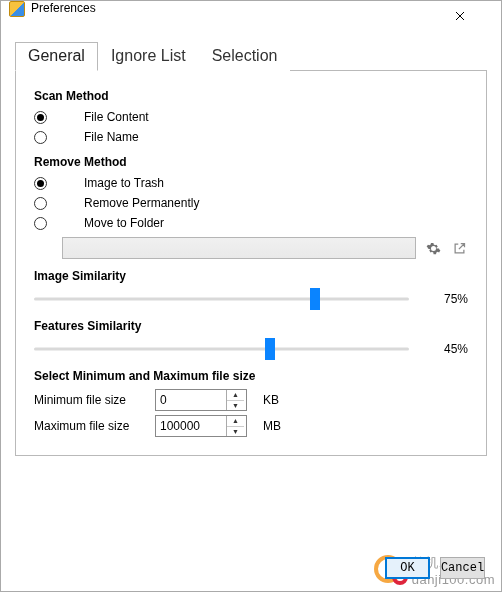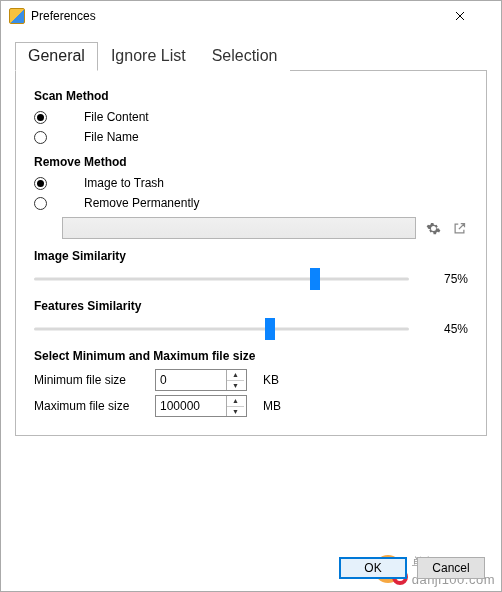--- a/index.html
+++ b/index.html
@@ -6,21 +6,21 @@
   html, body { margin:0; padding:0; }
   body {
     width:502px; height:592px;
     background:#fff;
     font-family:"Segoe UI",Tahoma,Arial,sans-serif;
     font-size:12px; color:#000;
     border:1px solid #aaa;
     position:relative; overflow:hidden;
   }
   
-  .titlebar { height:30px; display:flex; align-items:center; padding:0 18px 0 8px; }
+  .titlebar { height:30px; display:flex; align-items:flex-start; padding:0 18px 0 8px; }
   .titlebar .app-icon { width:16px; height:16px; margin-right:6px;
     background:linear-gradient(135deg,#f7c23e 0 50%,#3a8ee6 50% 100%);
     border:1px solid #c08a0d; border-radius:2px; }
   .titlebar .title { flex:1; font-size:12px; }
   .titlebar .close { width:46px; height:30px; display:flex; align-items:center; justify-content:center; }
   .titlebar .close svg { width:10px; height:10px; }
 
   
   .content { padding:10px 14px 0 14px; }
 
@@ -100,23 +100,23 @@
   .spin .arrows div:last-child { border-bottom:none; }
   .unit { font-size:12px; }
 
   
   .button-bar {
     position:absolute; bottom:12px; right:16px;
     display:flex; gap:10px;
     z-index:1;
   }
   .win-btn {
-    width:68px; height:22px; font-size:12px;
+    width:45px; height:22px; font-size:12px;
     background:#e1e1e1; border:1px solid #adadad;
-    display:flex; align-items:center; justify-content:center;
+    display:flex; align-items:center; justify-content:center;font-family:Liberation Mono, monospace;
   }
   .win-btn.default { border:2px solid #0078d7; background:#e5f1fb; }
 
   
   .watermark {
     position:absolute; right:6px; bottom:4px;
     display:flex; align-items:center; gap:4px;
     opacity:0.85; z-index:0;
   }
   .watermark .circ { position:relative; width:34px; height:34px; }
@@ -164,20 +164,24 @@
     </div>
 
     <div class="heading tight">Remove Method</div>
     <div class="radio-row">
       <span class="radio checked"></span>
       <span class="radio-label">Image to Trash</span>
     </div>
     <div class="radio-row">
       <span class="radio"></span>
       <span class="radio-label">Remove Permanently</span>
+    </div>
+    <div class="radio-row">
+      <span class="radio"></span>
+      <span class="radio-label">Move to Folder</span>
     </div>
     <div class="path-row">
       <div class="path-input"></div>
       <div class="icon-btn">
         <svg viewBox="0 0 24 24">
             <path fill="#707070" d="M12 8a4 4 0 1 0 0 8 4 4 0 0 0 0-8zm9 4a7 7 0 0 1-.1 1.2l2.1 1.6-2 3.4-2.5-1a7 7 0 0 1-2 1.2l-.4 2.6h-4l-.4-2.6a7 7 0 0 1-2-1.2l-2.5 1-2-3.4 2.1-1.6A7 7 0 0 1 3 12a7 7 0 0 1 .1-1.2L1 9.2l2-3.4 2.5 1a7 7 0 0 1 2-1.2L7.9 3h4l.4 2.6a7 7 0 0 1 2 1.2l2.5-1 2 3.4-2.1 1.6c.1.4.1.8.1 1.2z"></path>
           </svg>
       </div>
       <div class="icon-btn">
         <svg viewBox="0 0 24 24">

